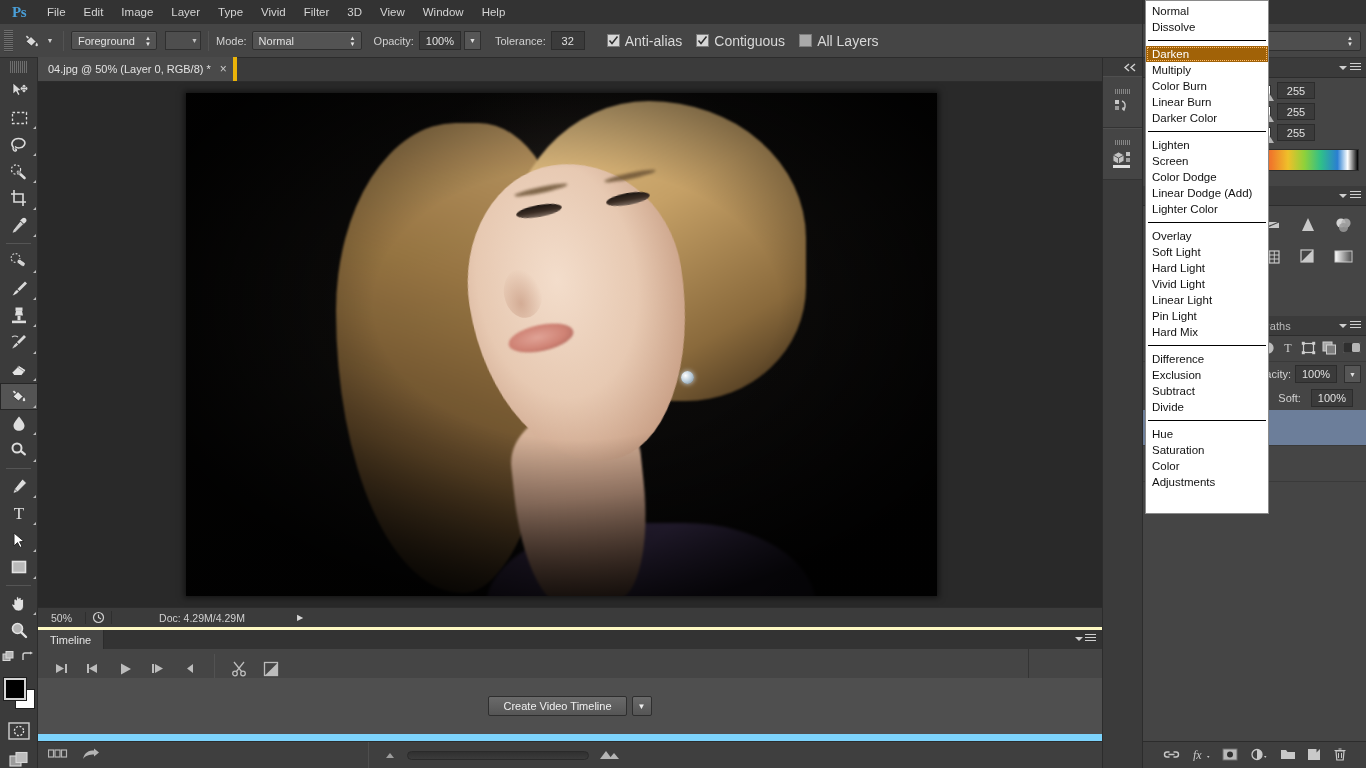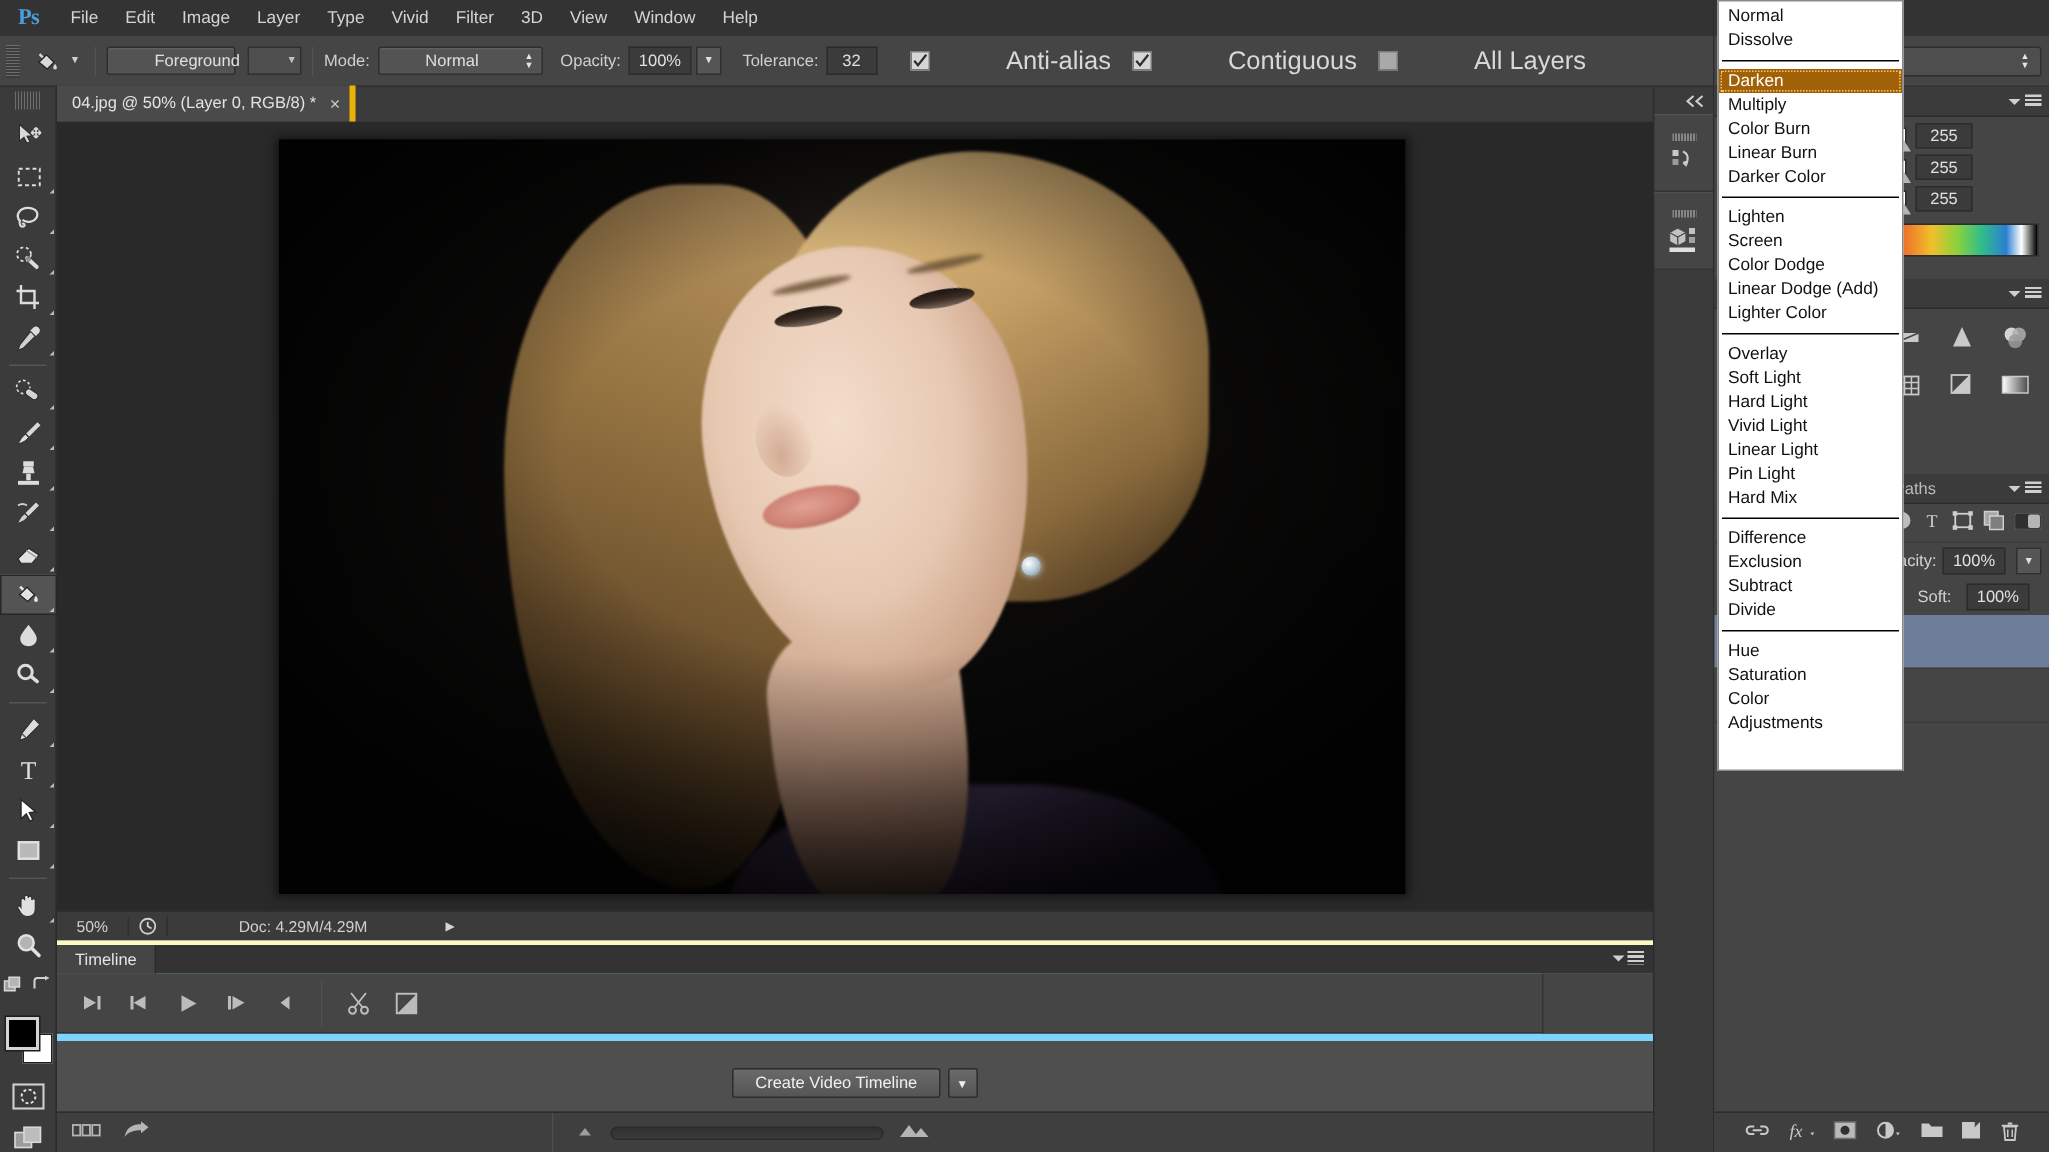--- a/index.html
+++ b/index.html
@@ -68,21 +68,21 @@
   .opt-label { font-size: 11px; color: #d0d0d0; margin-right: 5px; }
   .combo {
     height: 19px; background: #535353;
     border: 1px solid #2f2f2f;
     border-radius: 2px;
     display: inline-flex; align-items: center;
     padding: 0 2px 0 6px;
     color: #e0e0e0; font-size: 11px;
     box-shadow: inset 0 1px 0 #5f5f5f;
   }
-  .combo .txt { flex: 1; white-space: nowrap; margin-left: 25px; }
+  .combo .txt { flex: 1; white-space: nowrap; }
   .spinner {
     width: 12px; height: 16px; margin-left: 4px;
     display: flex; flex-direction: column; align-items: center; justify-content: center;
     color: #e6e6e6; font-size: 6px; line-height: 6px;
   }
   .swatchbox {
     width: 36px; height: 19px; background: #4e4e4e;
     border: 1px solid #2f2f2f; display:flex; align-items:center;
   }
   .swatch-caret { margin-left: auto; font-size: 7px; color: #c0c0c0; padding-right:2px;}
@@ -100,21 +100,21 @@
   }
   .chkwrap { display: flex; align-items: center; margin-right: 14px; }
   .chkbox {
     width: 13px; height: 13px; background: #d6d6d6;
     border: 1px solid #7b7b7b; margin-right: 5px;
     display: flex; align-items: center; justify-content: center;
     position: relative;
   }
   .chkbox.unchecked { background: #a9a9a9; }
   .chkbox svg { display:block; }
-  .chklabel { font-size: 17px; color: #d8d8d8; margin-left: 46px; }
+  .chklabel { font-size: 14px; color: #d8d8d8; }
 
   
   .toolbar {
     position: absolute; left: 0; top: 58px; width: 38px; height: 710px;
     background: #3b3b3b;
     border-right: 1px solid #2c2c2c;
   }
   .tb-grip {
     height: 12px;
     background: repeating-linear-gradient(to right, #6e6e6e 0 1px, #3c3c3c 1px 2px);
@@ -287,21 +287,21 @@
     padding-left: 8px;
   }
   .tl-btn { width: 32px; height: 34px; display:flex; align-items:center; justify-content:center; }
   .tl-divider { width: 1px; height: 30px; background: #343434;
                 border-right: 1px solid #525252; margin: 0 8px; }
   .tl-spacer-cell {
     position: absolute; right: 0; top: 19px; width: 74px; height: 40px;
     border-left: 1px solid #343434; background: #454545;
   }
   .tl-body {
-    position: absolute; left: 0; top: 64px; width: 1064px; height: 56px;
+    position: absolute; left: 0; top: 48px; width: 1064px; height: 56px;
     background: #4f4f4f;
     display: flex; align-items: center; justify-content: center;
   }
   .cvtbtn {
     height: 20px; padding: 0 14px;
     background: linear-gradient(180deg,#6a6a6a 0%, #555555 100%);
     border: 1px solid #2e2e2e; border-radius: 2px;
     color: #f0f0f0; font-size: 11px;
     display: flex; align-items: center; justify-content: center;
   }

